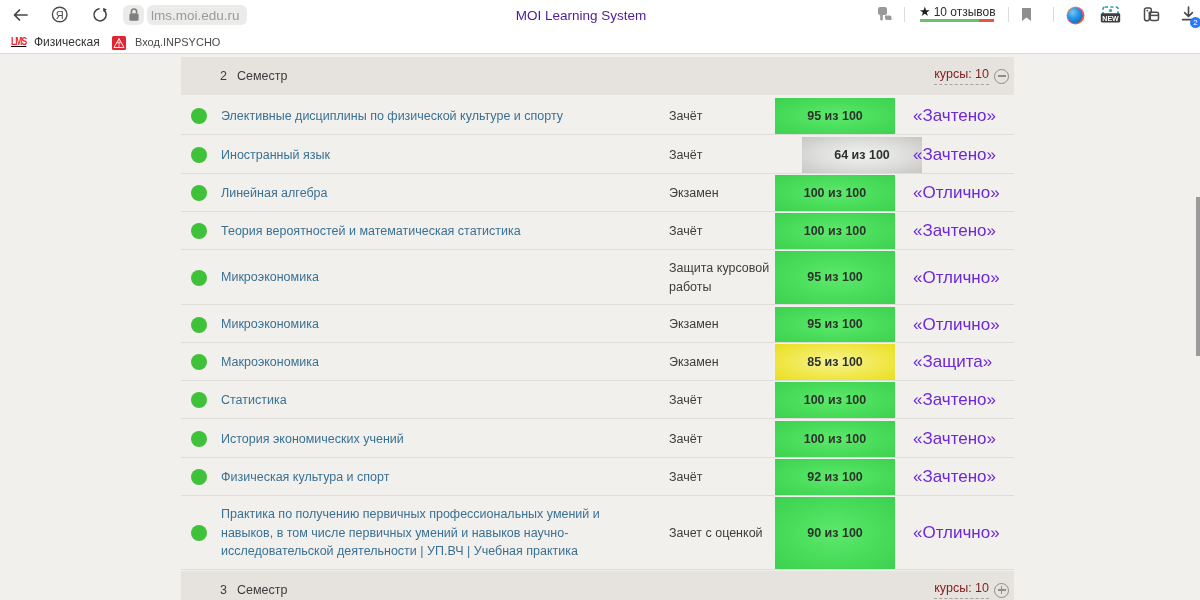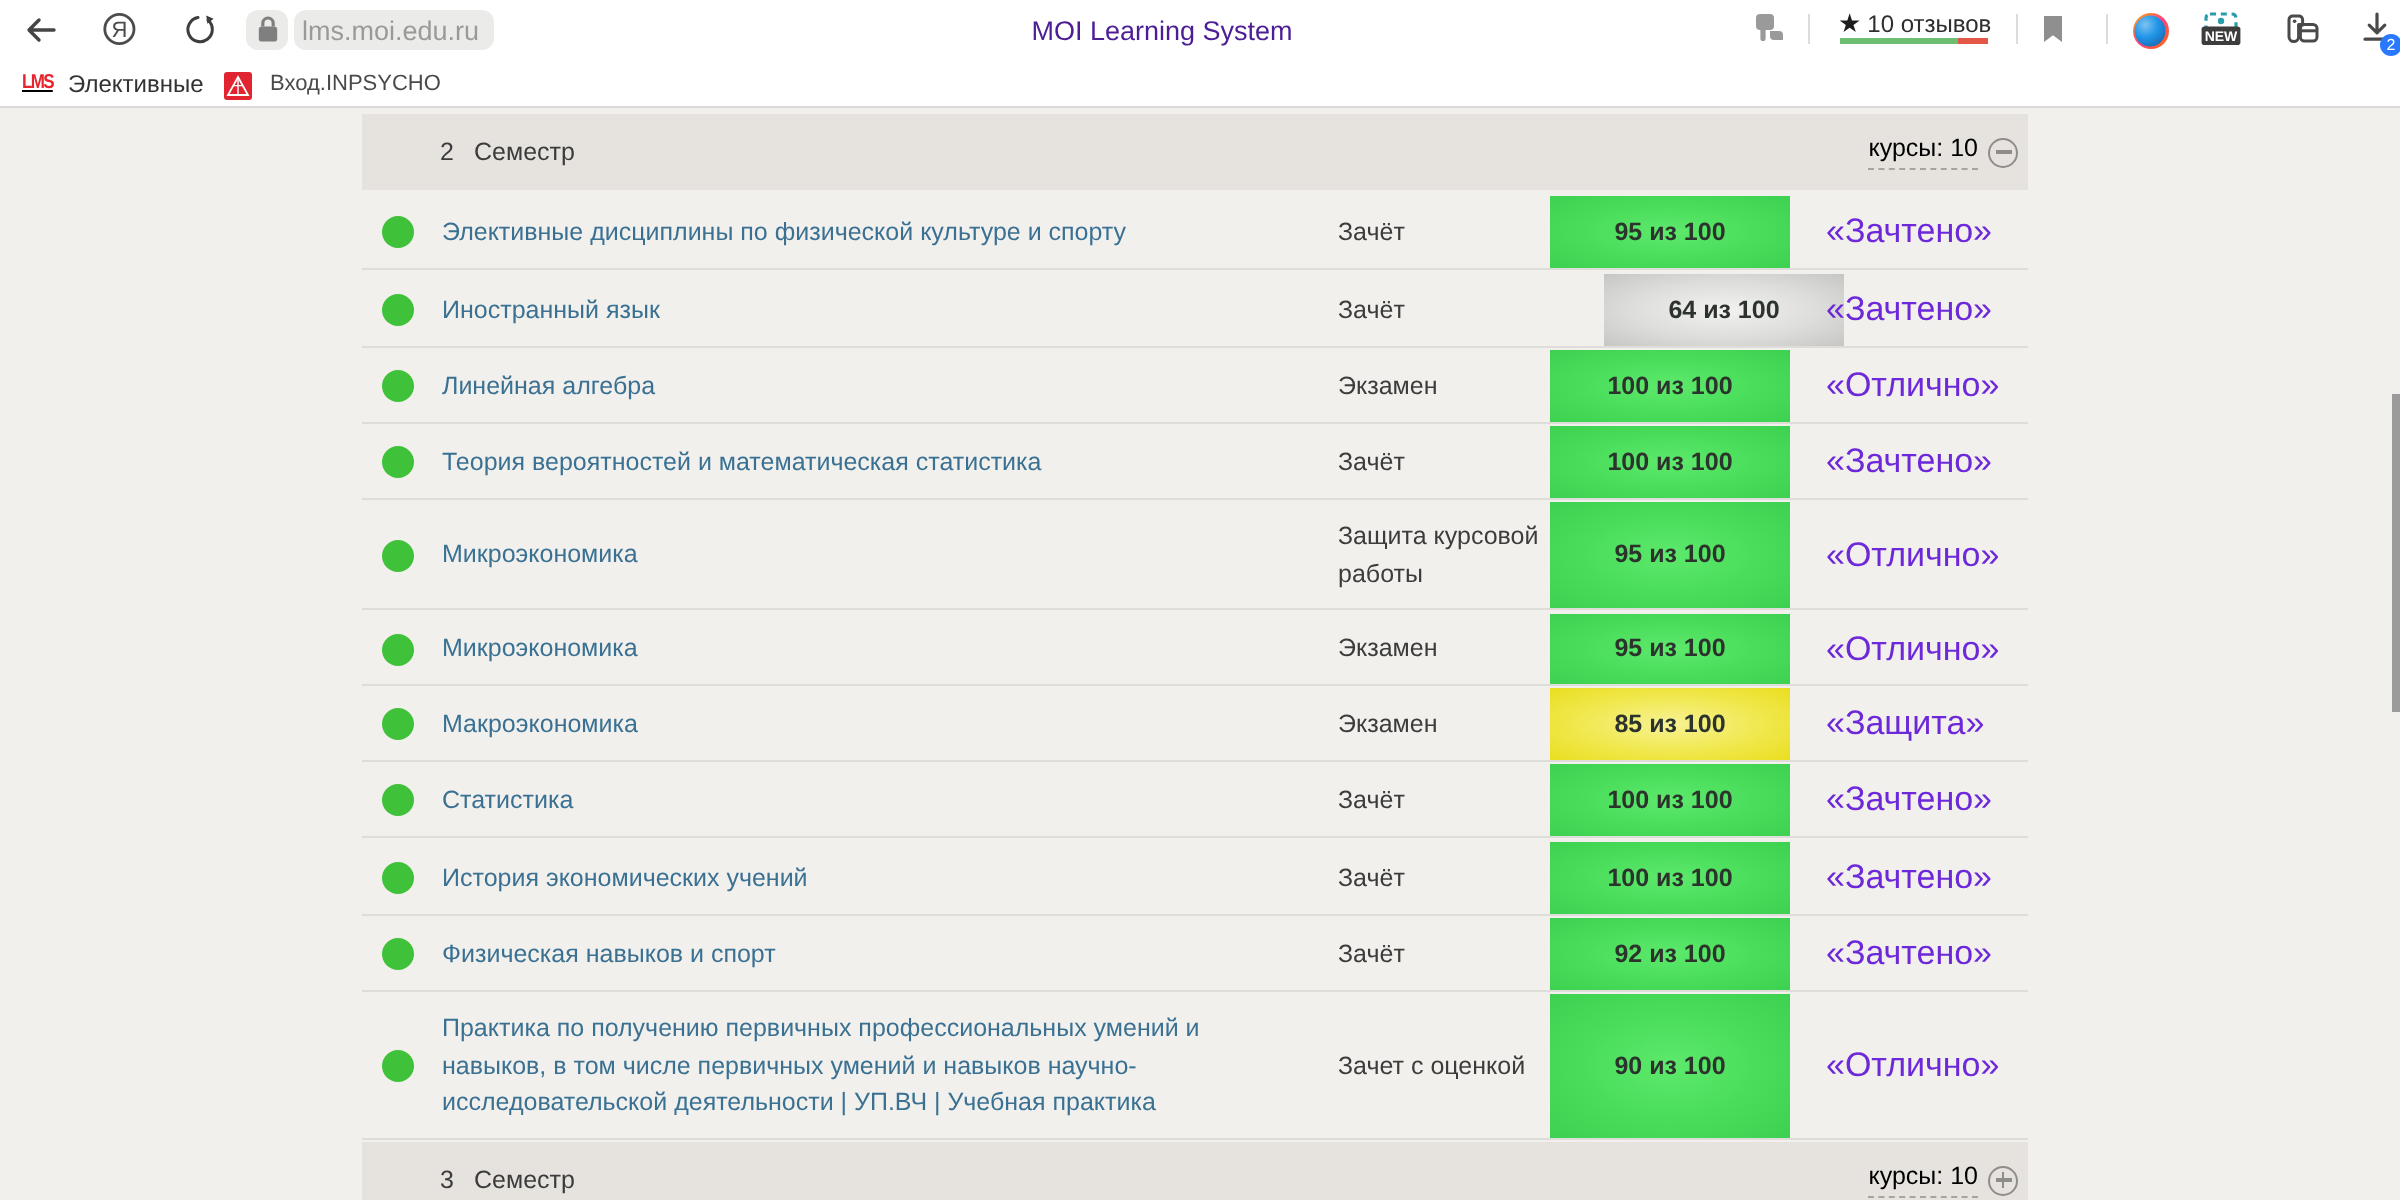--- a/index.html
+++ b/index.html
@@ -13,21 +13,21 @@
   .dot{position:absolute;left:10px;top:50%;margin-top:-8px;width:16px;height:16px;border-radius:50%;background:#3fc13a;}
   .title{left:40px;width:384px;font-size:12.5px;line-height:18.5px;color:#3a7193;}
   .type{left:488px;width:104px;font-size:12.5px;line-height:19px;color:#3c3c3c;}
   .score{position:absolute;left:594px;width:120px;top:0.5px;bottom:1.5px;display:flex;align-items:center;justify-content:center;
     font-size:12.5px;font-weight:bold;color:#2c332c;}
   .green{background:radial-gradient(ellipse at 50% 50%, #5ee96c 0%, #48dc5a 55%, #3ed151 100%);}
   .gray{background:radial-gradient(ellipse at 50% 50%, #f2f2f1 0%, #dddddc 55%, #c6c6c5 100%);margin-left:27px;}
   .yellow{background:radial-gradient(ellipse at 50% 50%, #f7f295 0%, #f0e84d 55%, #eade20 100%);}
   .grade{left:732px;font-size:17px;color:#6d28d9;}
   .kursy{position:absolute;right:5px;top:0;bottom:0;display:flex;align-items:center;}
-  .kursy .t{font-size:12.5px;color:#000000;border-bottom:1px dashed #a6a4a1;padding-bottom:3px;}
+  .kursy .t{font-size:12.5px;color:#7f1d1d;border-bottom:1px dashed #a6a4a1;padding-bottom:3px;}
   .kcirc{width:13px;height:13px;border:1.5px solid #8f8d8a;border-radius:50%;margin-left:5px;position:relative;}
   .kcirc .h{position:absolute;left:2.5px;right:2.5px;top:50%;margin-top:-0.75px;height:1.5px;background:#8f8d8a;}
   .kcirc .v{position:absolute;top:2.5px;bottom:2.5px;left:50%;margin-left:-0.75px;width:1.5px;background:#8f8d8a;}
   .hnum{position:absolute;left:39px;top:0;bottom:0;display:flex;align-items:center;font-size:12.5px;color:#3b3b3b;}
   .hsem{position:absolute;left:56px;top:0;bottom:0;display:flex;align-items:center;font-size:12.5px;color:#3b3b3b;}
   .thumb{position:absolute;left:1196px;top:143px;width:4px;height:159px;background:#9b9b9b;}
 </style></head>
 <body>
 <div class="page">
 
@@ -109,21 +109,21 @@
   <div class="row" style="top:366px;height:38px;">
     <div class="dot"></div>
     <div class="cell title">История экономических учений</div>
     <div class="cell type">Зачёт</div>
     <div class="score green">100 из 100</div>
     <div class="cell grade">«Зачтено»</div>
   </div>
 
   <div class="row" style="top:404px;height:38px;">
     <div class="dot"></div>
-    <div class="cell title">Физическая навыков и спорт</div>
+    <div class="cell title">Физическая культура и спорт</div>
     <div class="cell type">Зачёт</div>
     <div class="score green">92 из 100</div>
     <div class="cell grade">«Зачтено»</div>
   </div>
 
   <div class="row" style="top:442px;height:74px;">
     <div class="dot"></div>
     <div class="cell title">Практика по получению первичных профессиональных умений и навыков, в том числе первичных умений и навыков научно-исследовательской деятельности | УП.ВЧ | Учебная практика</div>
     <div class="cell type">Зачет с оценкой</div>
     <div class="score green">90 из 100</div>
@@ -223,21 +223,21 @@
 
   <svg class="abs" style="left:1181px;top:6px;" width="15" height="16" viewBox="0 0 15 16">
     <path d="M7.5 1 v9 M3.6 6.6 L7.5 10.4 L11.4 6.6 M1.5 13.6 h12" fill="none" stroke="#4a4a4a" stroke-width="1.6" stroke-linecap="round" stroke-linejoin="round"></path>
   </svg>
   <div class="abs" style="left:1190px;top:17px;width:11px;height:11px;border-radius:50%;background:#2979ff;color:#fff;font-size:8px;display:flex;align-items:center;justify-content:center;">2</div>
 
   <div class="bar2">
     <div class="abs" style="left:11px;top:4px;width:14px;height:15px;display:flex;align-items:center;text-decoration:underline;">
       <span style="font-size:10px;font-weight:bold;color:#e8242c;letter-spacing:-1px;transform:scaleX(0.85);transform-origin:left;">LMS</span>
     </div>
-    <div class="abs" style="left:34px;top:0;height:23px;display:flex;align-items:center;font-size:12px;color:#333;">Элективные</div>
+    <div class="abs" style="left:34px;top:0;height:23px;display:flex;align-items:center;font-size:12px;color:#333;">Физическая</div>
     <svg class="abs" style="left:112px;top:6px;" width="14" height="14" viewBox="0 0 14 14">
       <rect x="0" y="0" width="14" height="14" rx="1.5" fill="#e02531"></rect>
       <path d="M7 2.5 L12 11.5 H2 Z" fill="none" stroke="#fff" stroke-width="0.9"></path>
       <path d="M7 2.5 L7 11.5 M4.7 6.8 L9.3 6.8" stroke="#fff" stroke-width="0.7"></path>
     </svg>
     <div class="abs" style="left:135px;top:0;height:23px;display:flex;align-items:center;font-size:11px;color:#4a4a4a;">Вход.INPSYCHO</div>
   </div>
 </div>
 
 </body></html>

